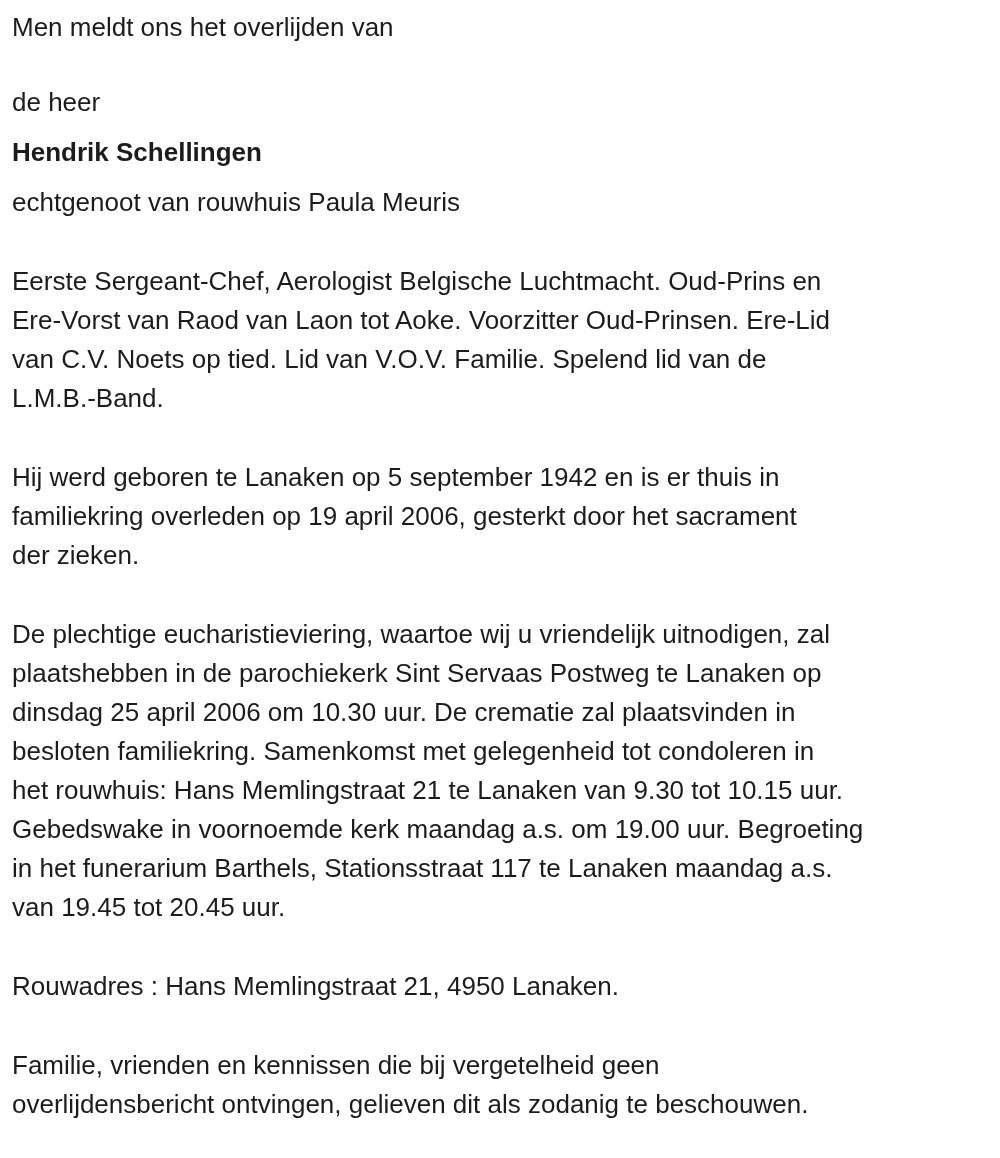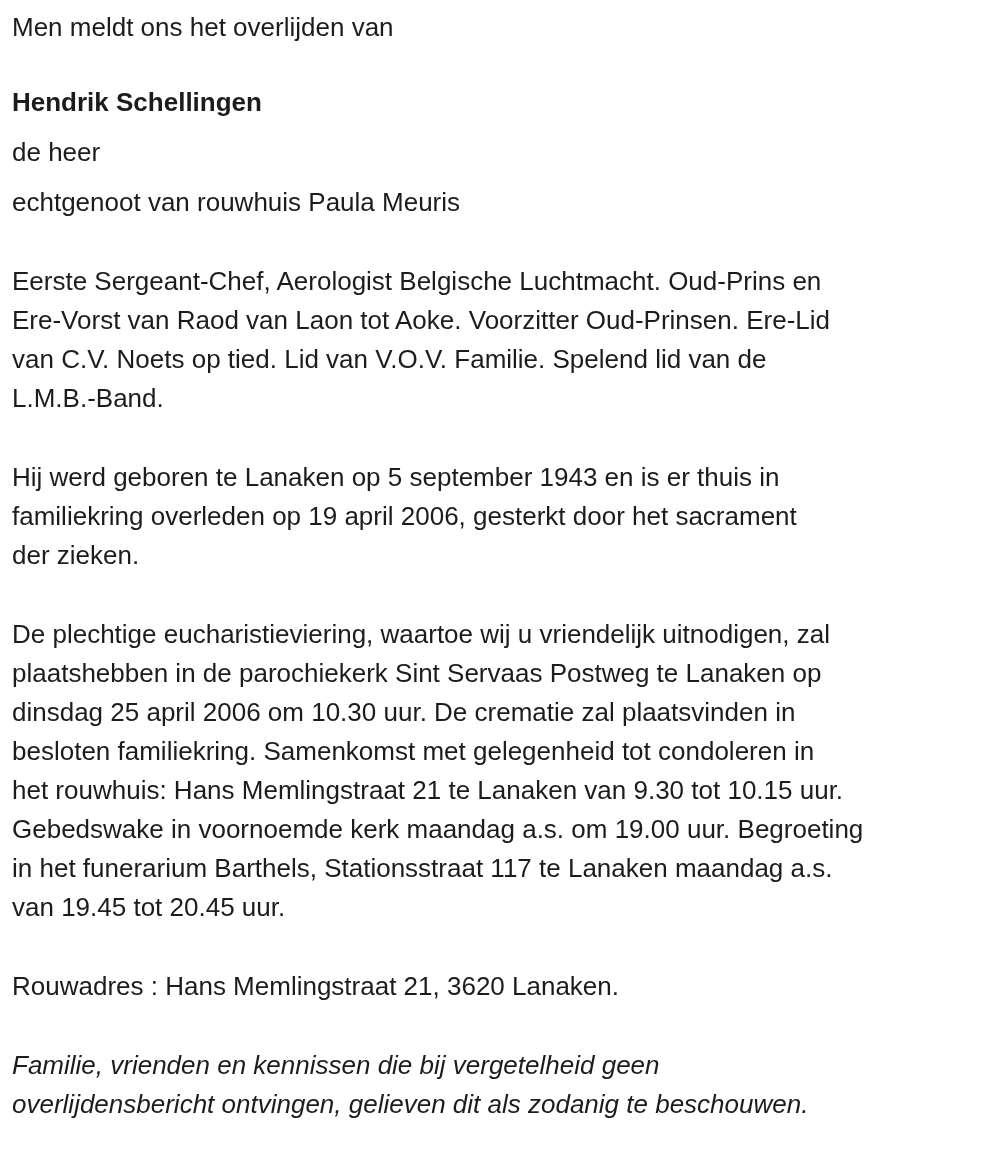--- a/index.html
+++ b/index.html
@@ -18,51 +18,51 @@
       color: #1c1c1c;
       background: #ffffff;
     }
     .page p {
       margin: 0 0 40px 0;
       white-space: pre-line; 
     }
     p.intro  { margin-bottom: 36px; }
     p.tight  { margin-bottom: 11px; }
     p.deceased-name { font-weight: 700; }
-    p.closing { margin-bottom: 0; font-style: italic; }
+    p.closing { margin-bottom: 0; }
   </style>
 </head>
 <body>
 
 <div class="page">
 
   <p class="intro">Men meldt ons het overlijden van</p>
 
+  <p class="tight">de heer</p>
+
   <p class="tight deceased-name">Hendrik Schellingen</p>
-
-  <p class="tight">de heer</p>
 
   <p>echtgenoot van rouwhuis Paula Meuris</p>
 
   <p>Eerste Sergeant-Chef, Aerologist Belgische Luchtmacht. Oud-Prins en
 Ere-Vorst van Raod van Laon tot Aoke. Voorzitter Oud-Prinsen. Ere-Lid
 van C.V. Noets op tied. Lid van V.O.V. Familie. Spelend lid van de
 L.M.B.-Band.</p>
 
-  <p>Hij werd geboren te Lanaken op 5 september 1943 en is er thuis in
+  <p>Hij werd geboren te Lanaken op 5 september 1942 en is er thuis in
 familiekring overleden op 19 april 2006, gesterkt door het sacrament
 der zieken.</p>
 
   <p>De plechtige eucharistieviering, waartoe wij u vriendelijk uitnodigen, zal
 plaatshebben in de parochiekerk Sint Servaas Postweg te Lanaken op
 dinsdag 25 april 2006 om 10.30 uur. De crematie zal plaatsvinden in
 besloten familiekring. Samenkomst met gelegenheid tot condoleren in
 het rouwhuis: Hans Memlingstraat 21 te Lanaken van 9.30 tot 10.15 uur.
 Gebedswake in voornoemde kerk maandag a.s. om 19.00 uur. Begroeting
 in het funerarium Barthels, Stationsstraat 117 te Lanaken maandag a.s.
 van 19.45 tot 20.45 uur.</p>
 
-  <p>Rouwadres : Hans Memlingstraat 21, 3620 Lanaken.</p>
+  <p>Rouwadres : Hans Memlingstraat 21, 4950 Lanaken.</p>
 
   <p class="closing">Familie, vrienden en kennissen die bij vergetelheid geen
 overlijdensbericht ontvingen, gelieven dit als zodanig te beschouwen.</p>
 
 </div>
 
 </body></html>

